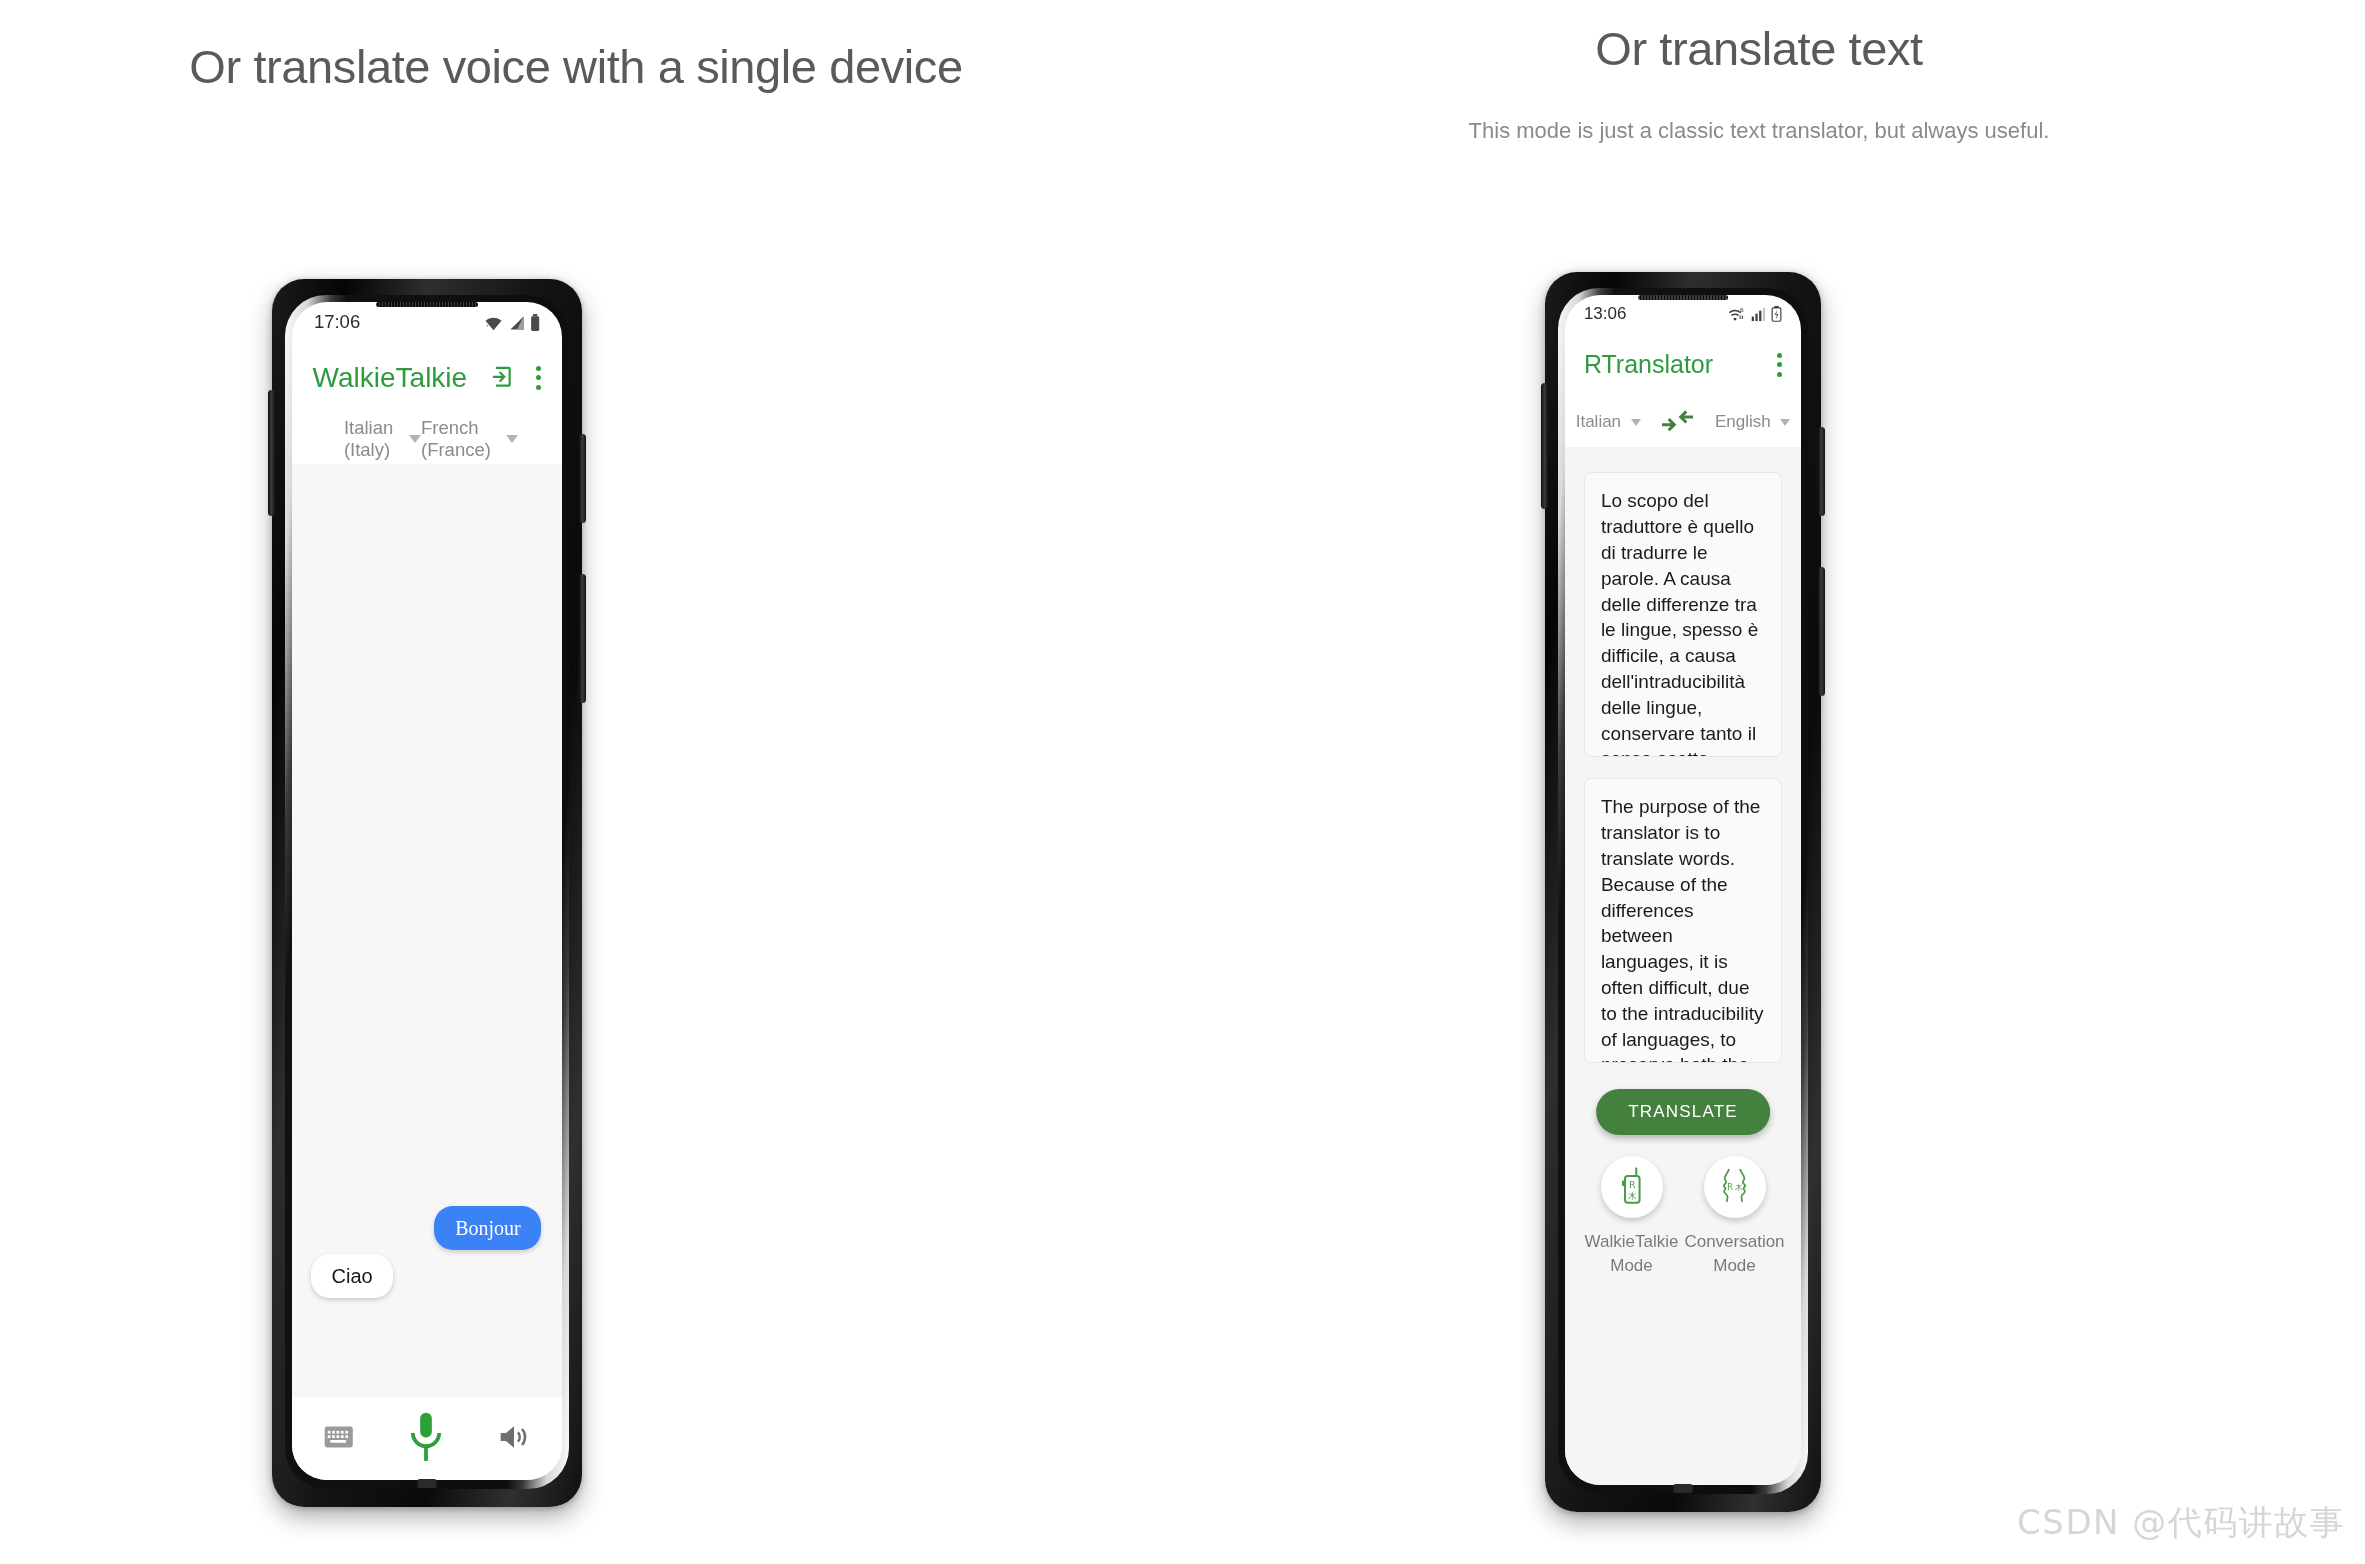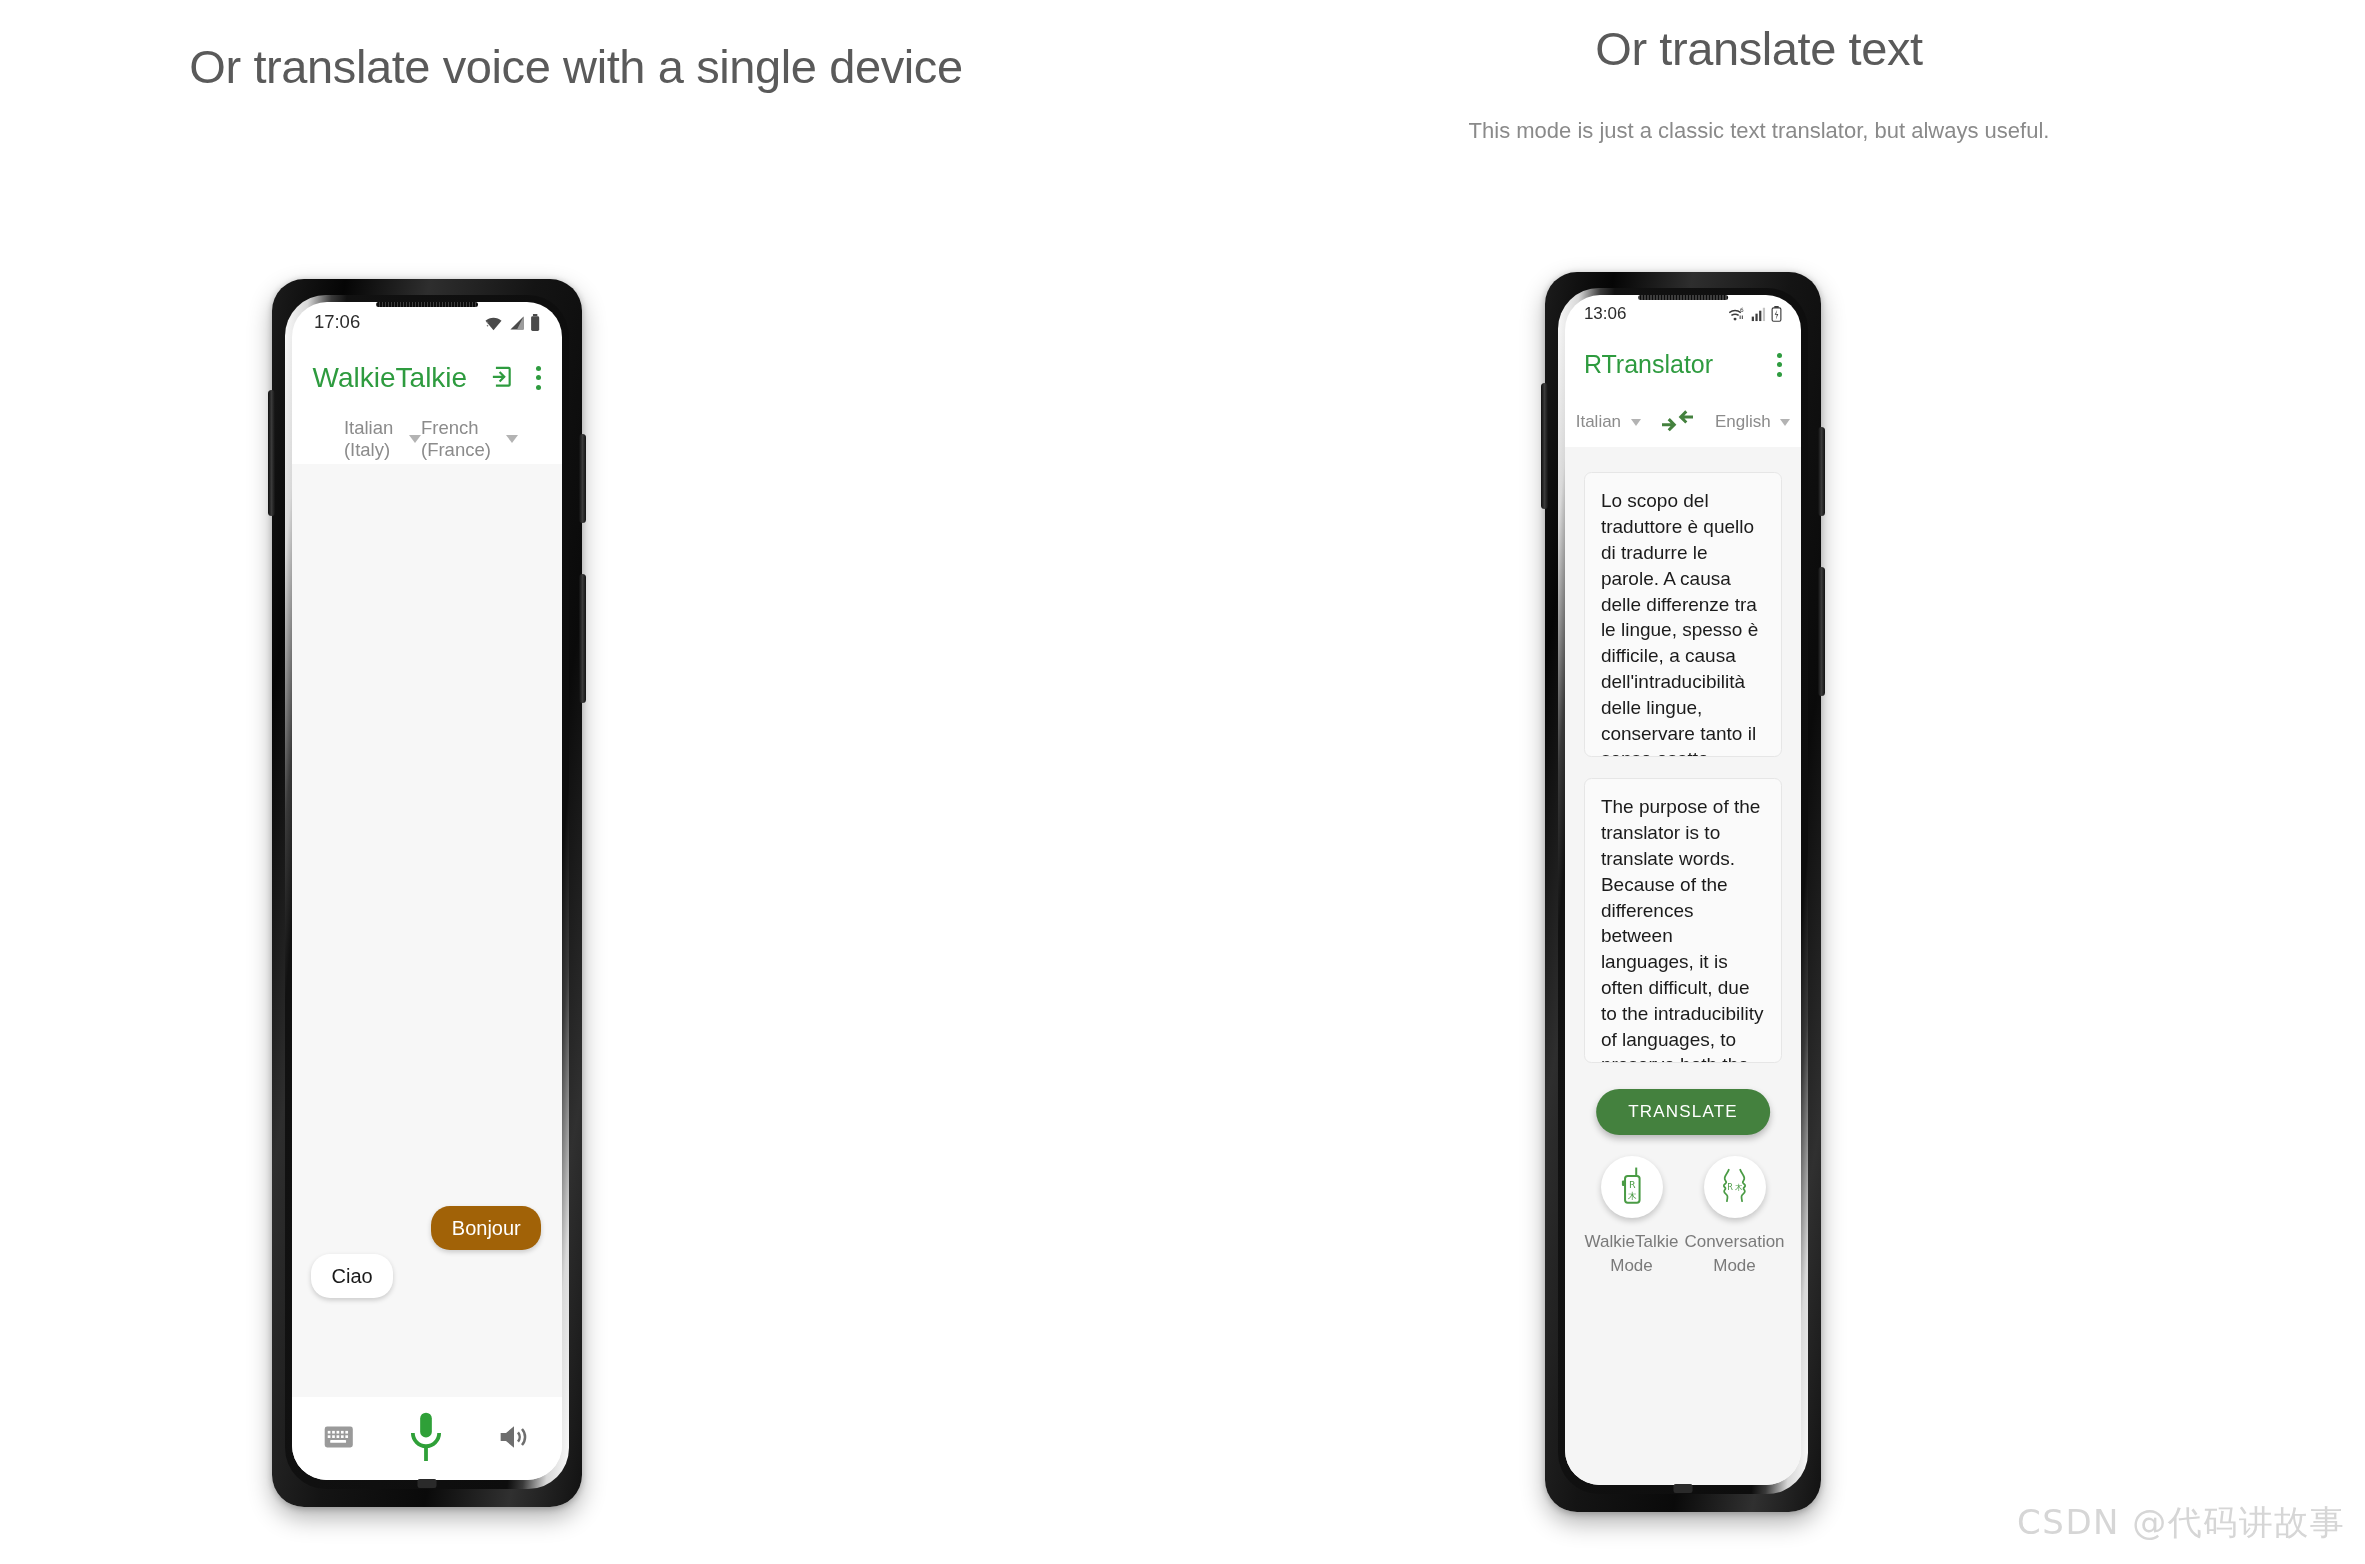--- a/index.html
+++ b/index.html
@@ -128,21 +128,21 @@
     background: #f7f7f7;
   }
   .bubble {
     position: absolute;
     font-size: 20px;
     padding: 10.3px 20.7px;
     border-radius: 19px;
     box-shadow: 0 2.2px 5.2px rgba(0,0,0,0.18);
     white-space: nowrap;
   }
-  .bubble-out { background: #a16207; color: #ffffff; }
+  .bubble-out { background: #3b82f6; color: #ffffff; font-family: Liberation Serif, serif; }
   .bubble-in  { background: #ffffff; color: #1a1a1a; }
 
   
   .bottombar {
     position: absolute; left: 0; right: 0; bottom: 0;
     background: #ffffff;
     display: flex; align-items: center; justify-content: space-between;
     padding: 0 32px;
   }
   .bottombar .mic-wrap { flex: 1; display:flex; justify-content:center; }

